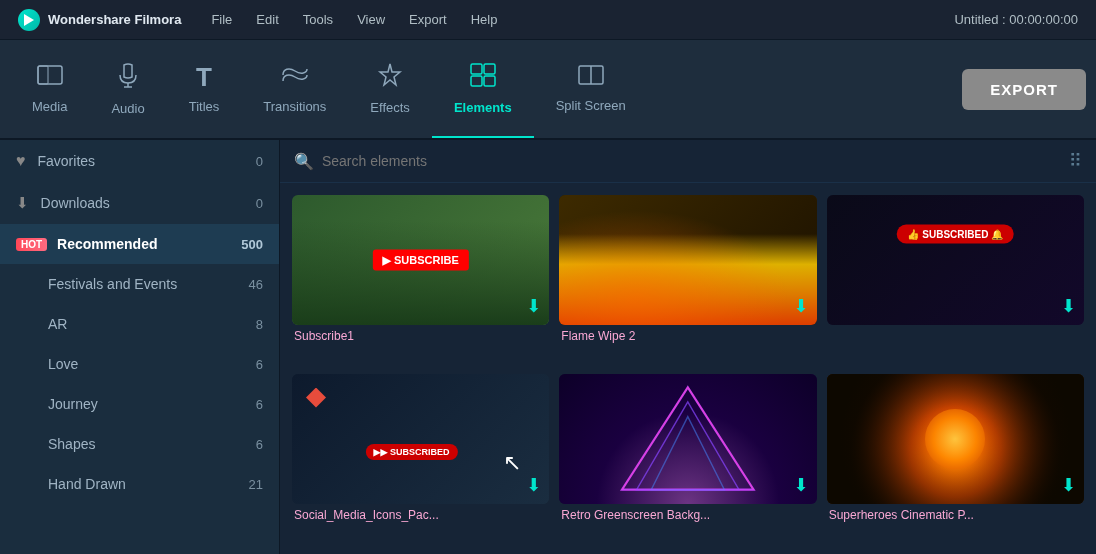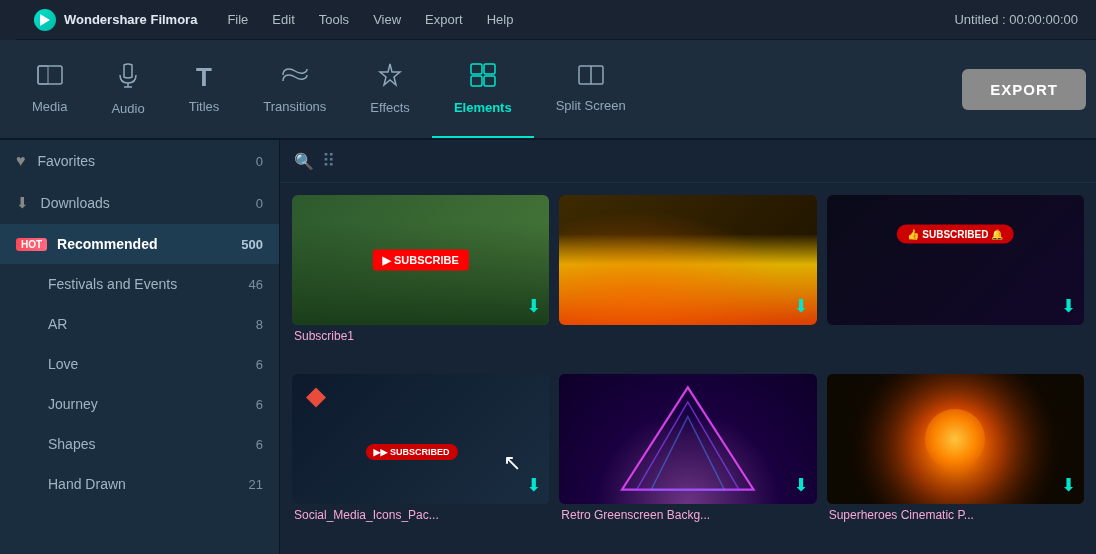--- a/index.html
+++ b/index.html
@@ -3,21 +3,20 @@
   <meta charset="utf-8">
   <style>
     * { margin: 0; padding: 0; box-sizing: border-box; }
     body { width: 1096px; height: 554px; font-family: 'Segoe UI', Arial, sans-serif; background: #1a2332; color: #cdd6e0; overflow: hidden; }
 
     
     .menu-bar {
       display: flex; align-items: center;
       background: #1a2332; height: 40px; padding: 0 18px;
       border-bottom: 1px solid #0d1825;
-      margin-left: 16px;
     }
     .app-logo { display: flex; align-items: center; gap: 8px; margin-right: 20px; }
     .app-logo-icon { width: 22px; height: 22px; background: linear-gradient(135deg, #00e5cc, #00b8a9); border-radius: 50%; display: flex; align-items: center; justify-content: center; font-size: 12px; color: #fff; font-weight: bold; }
     .app-name { color: #e0e8f0; font-size: 13px; font-weight: 600; }
     .menu-items { display: flex; gap: 4px; }
     .menu-item { color: #b0bec5; font-size: 13px; padding: 4px 10px; cursor: pointer; border-radius: 4px; }
     .title-area { margin-left: auto; color: #b0bec5; font-size: 13px; }
 
     
     .toolbar {
@@ -292,20 +291,21 @@
       <span class="sidebar-count">21</span>
     </div>
 
     <div class="sidebar-collapse-btn">◀</div>
   </div>
 
   <div class="content-area">
 
     <div class="search-bar">
       <span class="search-icon">🔍</span>
+      <input class="search-input" type="text" placeholder="Search elements" style="">
       <span class="grid-icon">⠿</span>
     </div>
 
     <div class="elements-grid">
 
       <div class="element-card">
         <div class="element-thumb thumb-subscribe1">
           <div class="person-silhouette"></div>
           <div class="subscribe-btn-mock">▶ SUBSCRIBE</div>
           <span class="download-icon" style="color:#00e5cc; position:absolute; bottom:8px; right:8px; font-size:18px;">⬇</span>
@@ -313,20 +313,21 @@
         <span class="element-label">Subscribe1</span>
       </div>
 
       <div class="element-card">
         <div class="element-thumb thumb-flame">
           <div style="position:absolute; inset:0; background: linear-gradient(135deg, #3d2a00, #1a1000);"></div>
           <div style="position:absolute; bottom:0; left:0; right:0; height:70%; background: linear-gradient(to top, #ff4500, #ff8c00, #ffcc00, transparent); opacity:0.85;"></div>
           <div style="position:absolute; inset:0; background: radial-gradient(ellipse at 30% 80%, #ff6600 0%, transparent 60%); opacity:0.5;"></div>
           <span class="download-icon" style="color:#00e5cc; position:absolute; bottom:8px; right:8px; font-size:18px;">⬇</span>
         </div>
+        <span class="element-label">Flame Wipe 2</span>
       </div>
 
       <div class="element-card">
         <div class="element-thumb thumb-element14">
           <div style="position:absolute; inset:0; background: linear-gradient(135deg, #0a0a18, #12082a);"></div>
           <div class="subscribed-mock">
             👍 SUBSCRIBED 🔔
           </div>
           <span class="download-icon" style="color:#00e5cc; position:absolute; bottom:8px; right:8px; font-size:18px;">⬇</span>
         </div>

